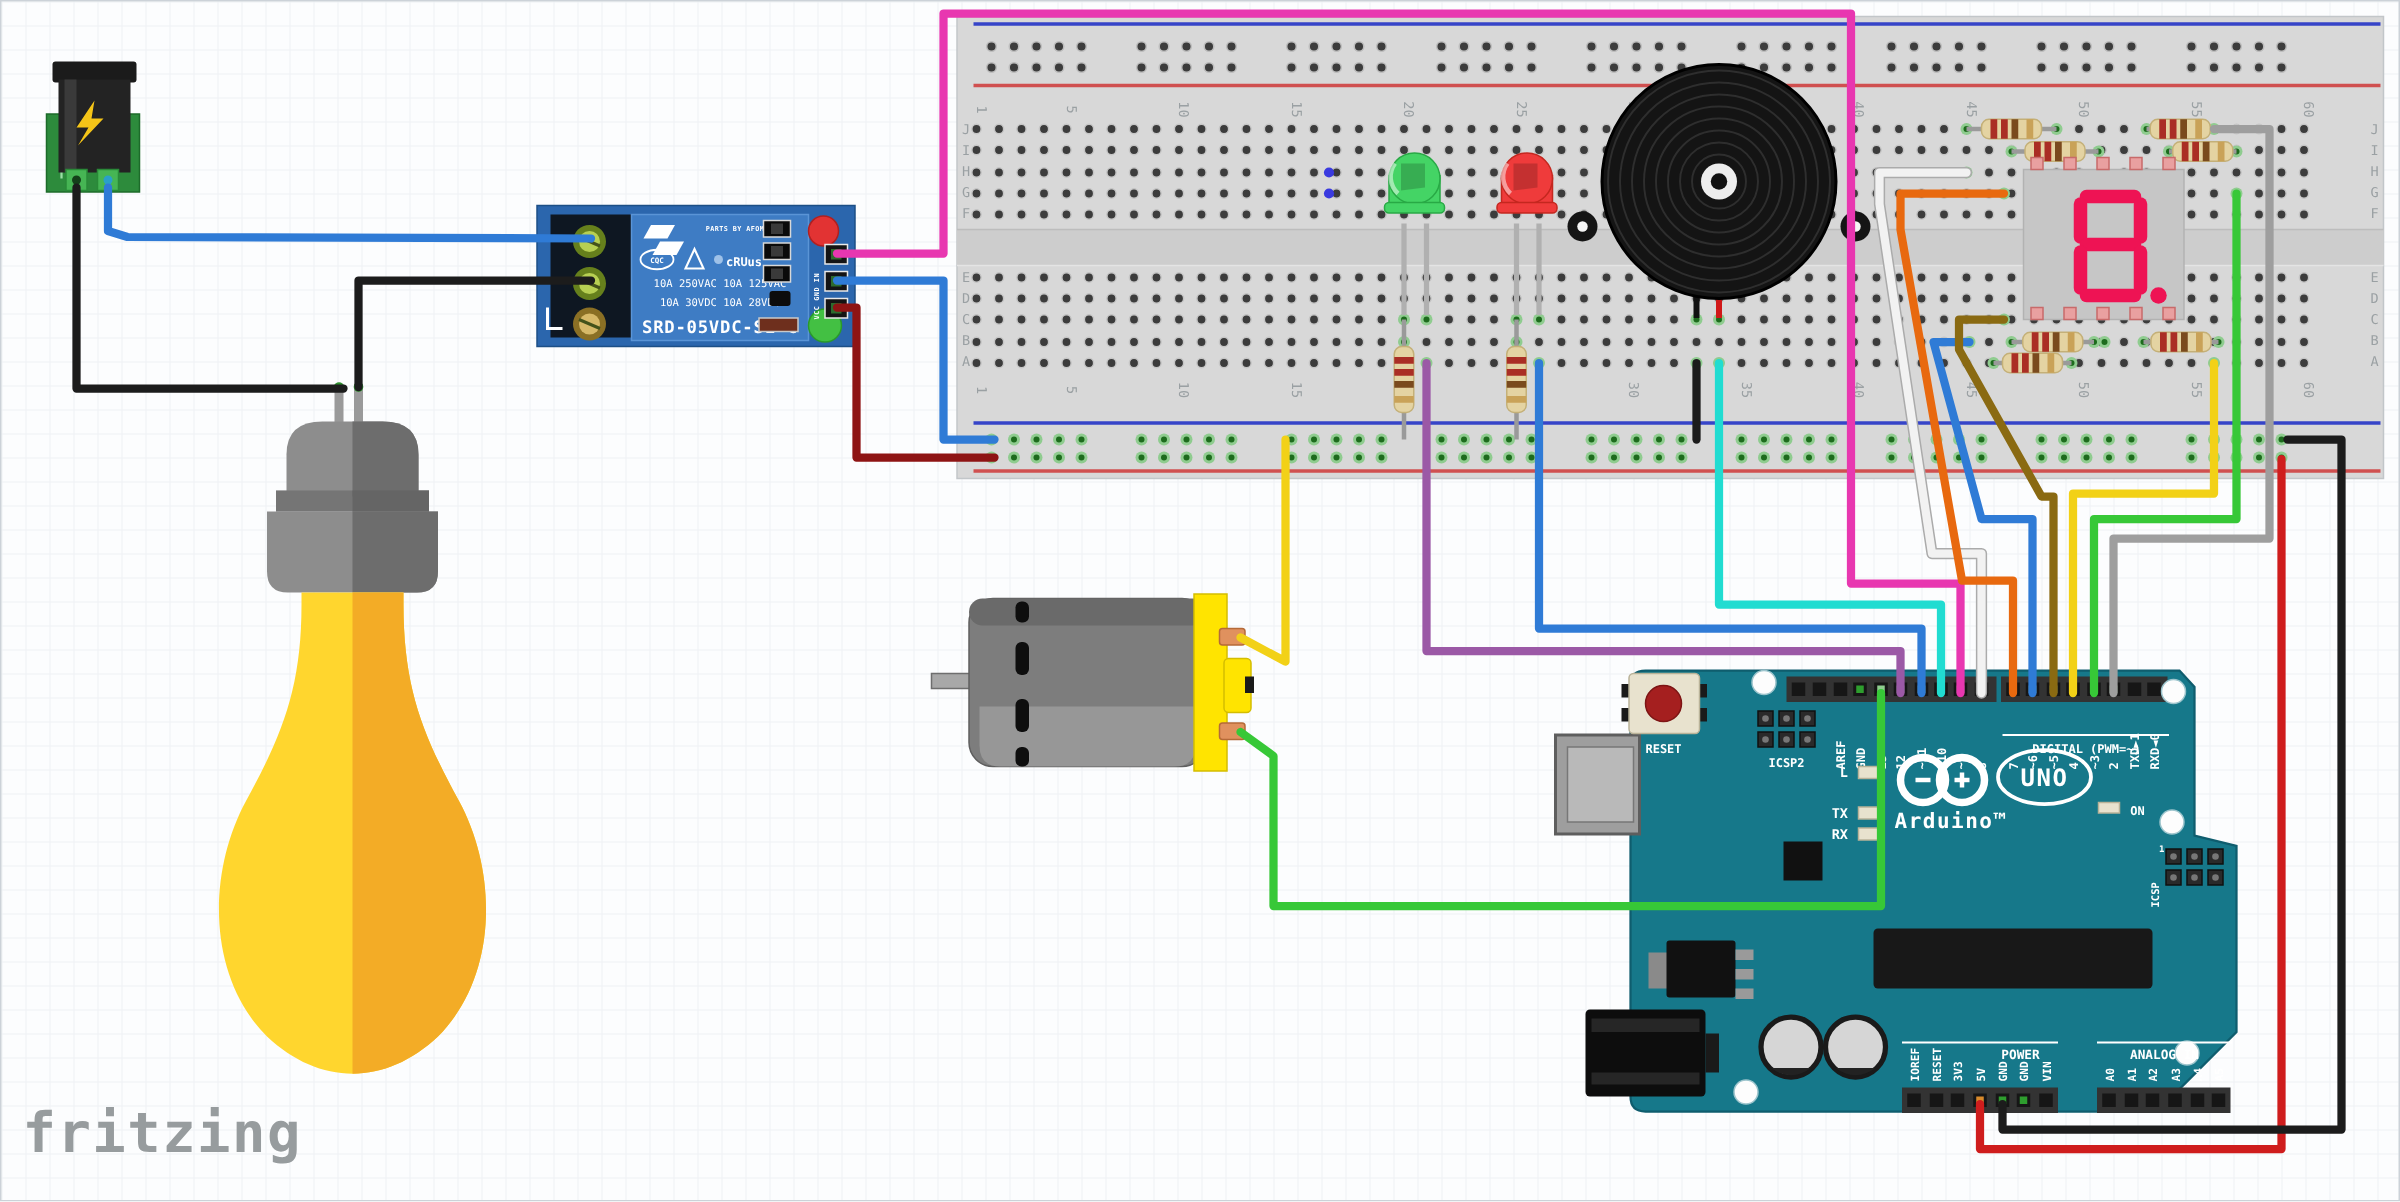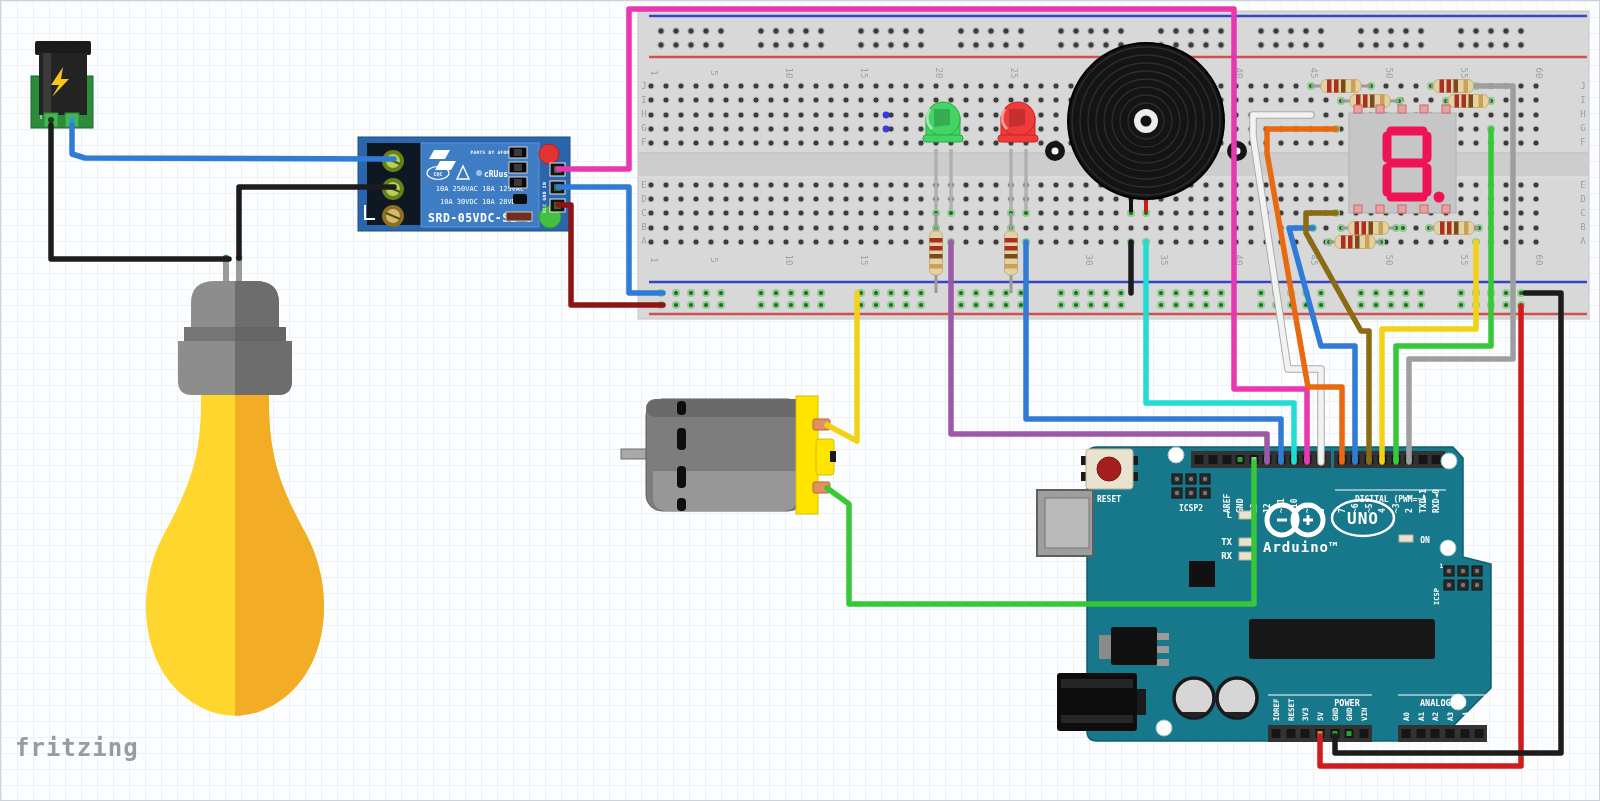--- a/index.html
+++ b/index.html
@@ -3,21 +3,21 @@
 <meta charset="utf-8">
 <style>
   html,body{margin:0;padding:0;background:#ffffff;}
   .stage{position:relative;width:1600px;height:801px;overflow:hidden;
     background-color:#fcfdfe;
     background-image:linear-gradient(#eef1f4 1px,transparent 1px),linear-gradient(90deg,#eef1f4 1px,transparent 1px);
     background-size:16px 16px;
     border:1px solid #ccd2d8;box-sizing:border-box;
     font-family:"DejaVu Sans",sans-serif;}
   svg{position:absolute;left:0;top:0;}
-  .watermark{position:absolute;left:14px;top:733px;font-size:24px;font-weight:bold;
+  .watermark{position:absolute;left:14px;top:733px;font-size:37px;font-weight:bold;
     color:#979c9e;letter-spacing:1px;font-family:"DejaVu Sans Mono",monospace;}
   text{user-select:none;}
 </style>
 </head>
 <body>
 
 <div class="stage">
   <svg id="scene" width="1600" height="801" viewBox="0 0 1600 801">
     <defs>
       <clipPath id="rhalf">

